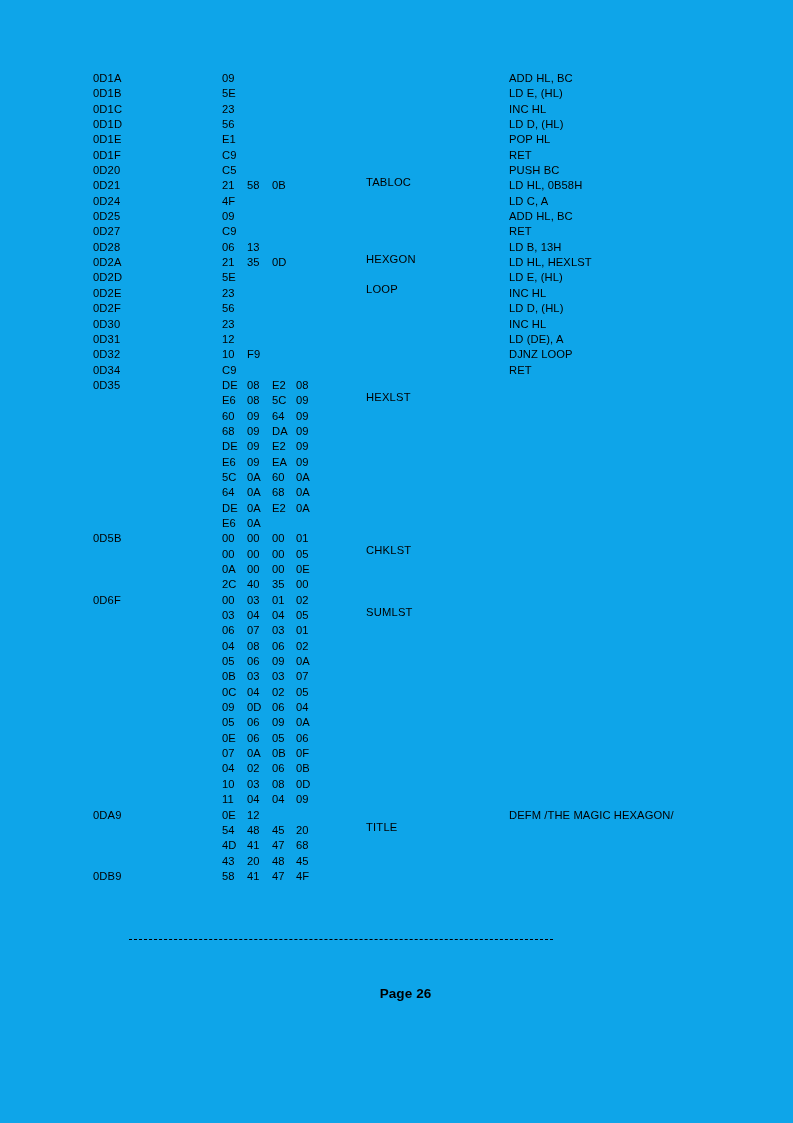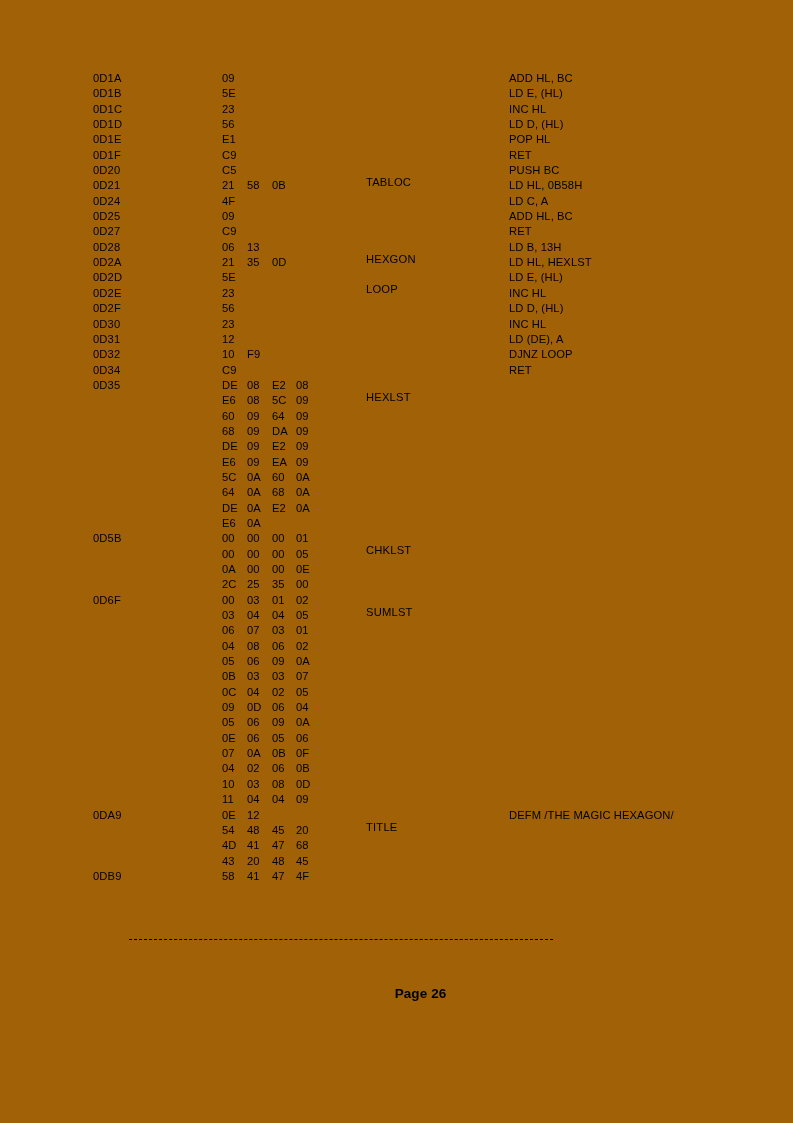--- a/index.html
+++ b/index.html
@@ -8,21 +8,21 @@
     background: #ffffff;
   }
   body {
     font-family: "Liberation Sans", sans-serif;
     color: #000000;
   }
   .page {
     position: relative;
     width: 793px;
     height: 1123px;
-    background: #a16207;
+    background: #0ea5e9;
     overflow: hidden;
   }
   .listing {
     position: absolute;
     left: 93px;
     top: 71px;
     width: 640px;
   }
   .row {
     position: relative;
@@ -77,21 +77,21 @@
   .footer {
     position: absolute;
     left: 0;
     top: 984px;
     width: 793px;
     text-align: center;
   }
   .footer-inner {
     display: inline-block;
     position: relative;
-    left: 24px;
+    left: 9px;
     font-size: 13.5px;
     font-weight: bold;
     letter-spacing: 0.1px;
   }
 </style>
 </head>
 <body>
 
 <div class="page">
 
@@ -456,21 +456,21 @@
           <span class="byte b2">00</span>
           <span class="byte b3">0E</span>
         </span>
         <span class="col-label"></span>
         <span class="col-mnem"></span>
       </div>
       <div class="row">
         <span class="col-addr"></span>
         <span class="col-bytes">
           <span class="byte b0">2C</span>
-          <span class="byte b1">25</span>
+          <span class="byte b1">40</span>
           <span class="byte b2">35</span>
           <span class="byte b3">00</span>
         </span>
         <span class="col-label"></span>
         <span class="col-mnem"></span>
       </div>
       <div class="row">
         <span class="col-addr">0D6F</span>
         <span class="col-bytes">
           <span class="byte b0">00</span>

